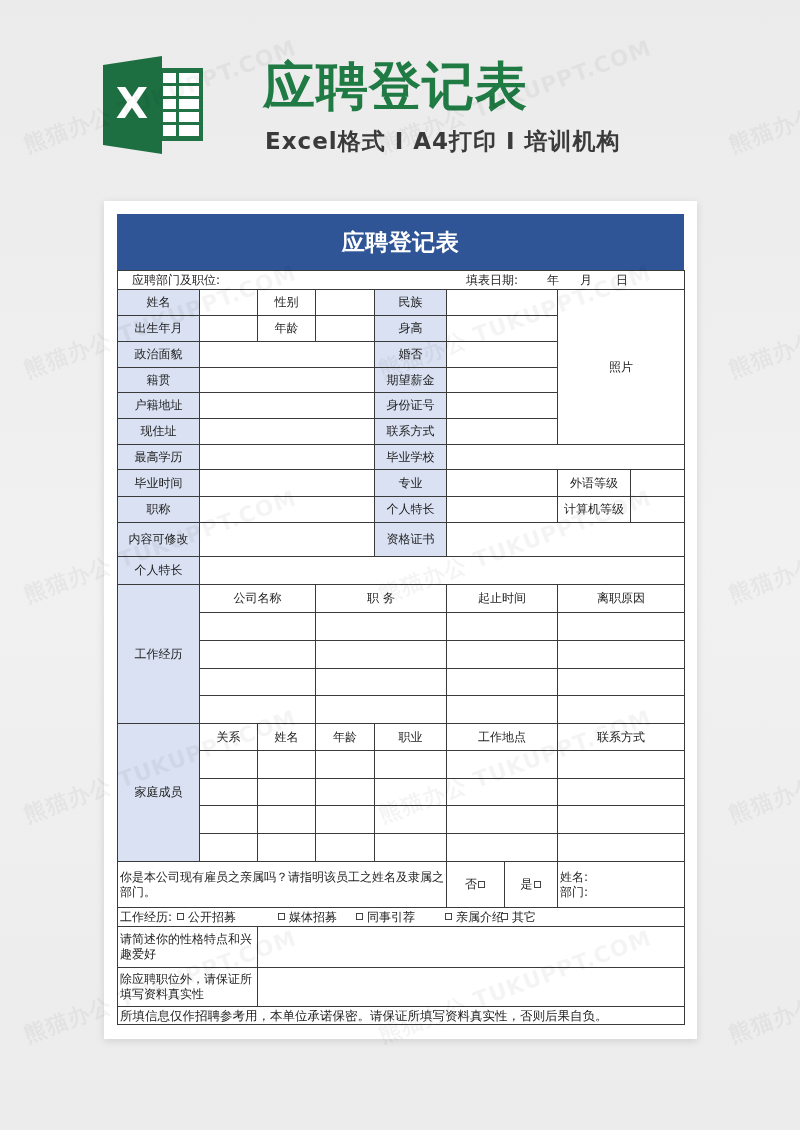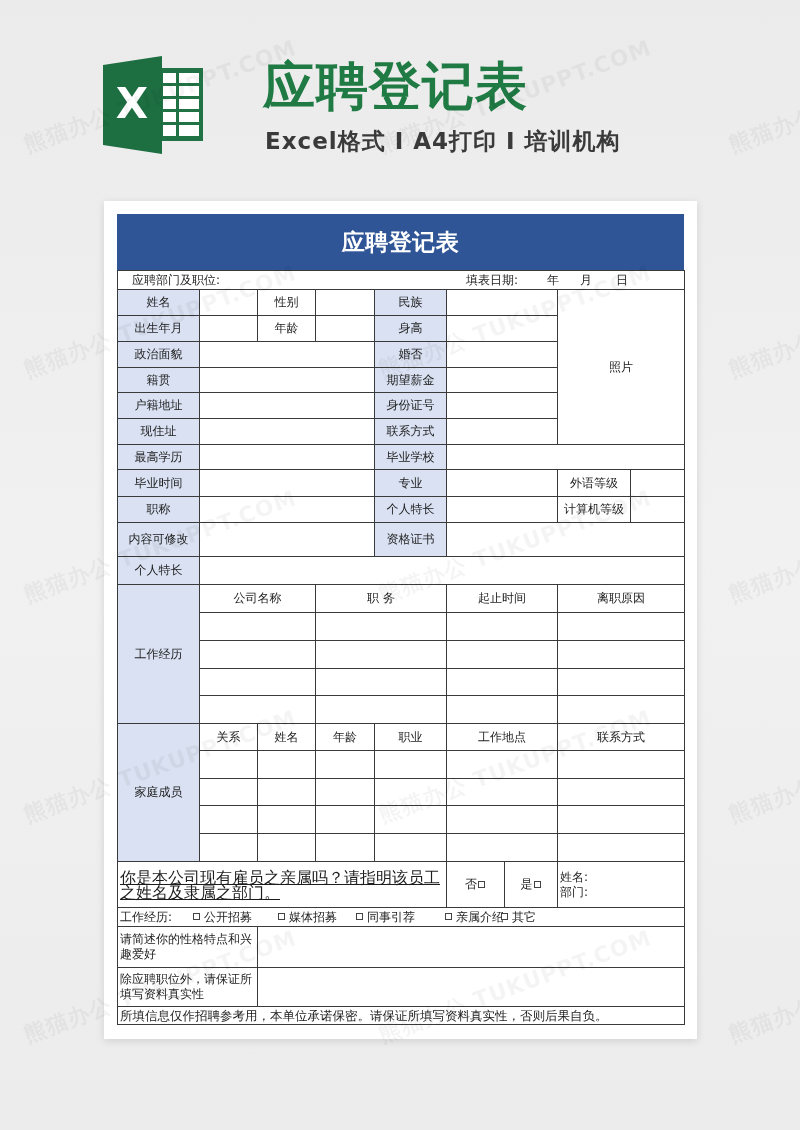--- a/index.html
+++ b/index.html
@@ -36,21 +36,21 @@
     font-size:12px; color:#1d1d1d;
   }
   table.form td {
     border:1px solid #3a3a3a; padding:0 2px; text-align:center; vertical-align:middle;
     line-height:15px; overflow:hidden; white-space:normal; box-sizing:border-box;
   }
   table.form td.lbl { background:#d9e1f2; }
   table.form td.left { text-align:left; }
   .rel { position:relative; height:17px; }
   .abs { position:absolute; top:0; line-height:17px; white-space:nowrap; }
-  .q { font-size:16px; line-height:20px; padding-left:1px;text-decoration:underline; }
+  .q { font-size:12px; line-height:20px; padding-left:1px; }
   .two { line-height:20px; }
   .disc { font-size:12.5px; line-height:16px; white-space:nowrap; }
   .cb {
     display:inline-block; width:5px; height:5px; border:1px solid #444;
     vertical-align:middle; margin:0 1px; background:#fff;
   }
   .opt { position:absolute; top:0; line-height:17px; white-space:nowrap; }
   .opt .cb { margin-right:4px; position:relative; top:-1px; }
   .stack { line-height:18px; padding-left:2px; }
   
@@ -275,21 +275,21 @@
     <td colspan="2" class="left stack">
       <div>姓名:</div>
       <div>部门:</div>
     </td>
   </tr>
 
   <tr style="height:19px">
     <td colspan="9" class="left">
       <div class="rel">
         <span class="abs" style="left:0">工作经历:</span>
-        <span class="opt" style="left:72px"><span class="cb"></span><span>公开招募</span></span>
+        <span class="opt" style="left:56px"><span class="cb"></span><span>公开招募</span></span>
         <span class="opt" style="left:157px"><span class="cb"></span><span>媒体招募</span></span>
         <span class="opt" style="left:235px"><span class="cb"></span><span>同事引荐</span></span>
         <span class="opt" style="left:324px"><span class="cb"></span><span>亲属介绍</span></span>
         <span class="opt" style="left:380px"><span class="cb"></span><span>其它</span></span>
       </div>
     </td>
   </tr>
 
   <tr style="height:41px">
     <td colspan="2" class="left two">请简述你的性格特点和兴趣爱好</td>

